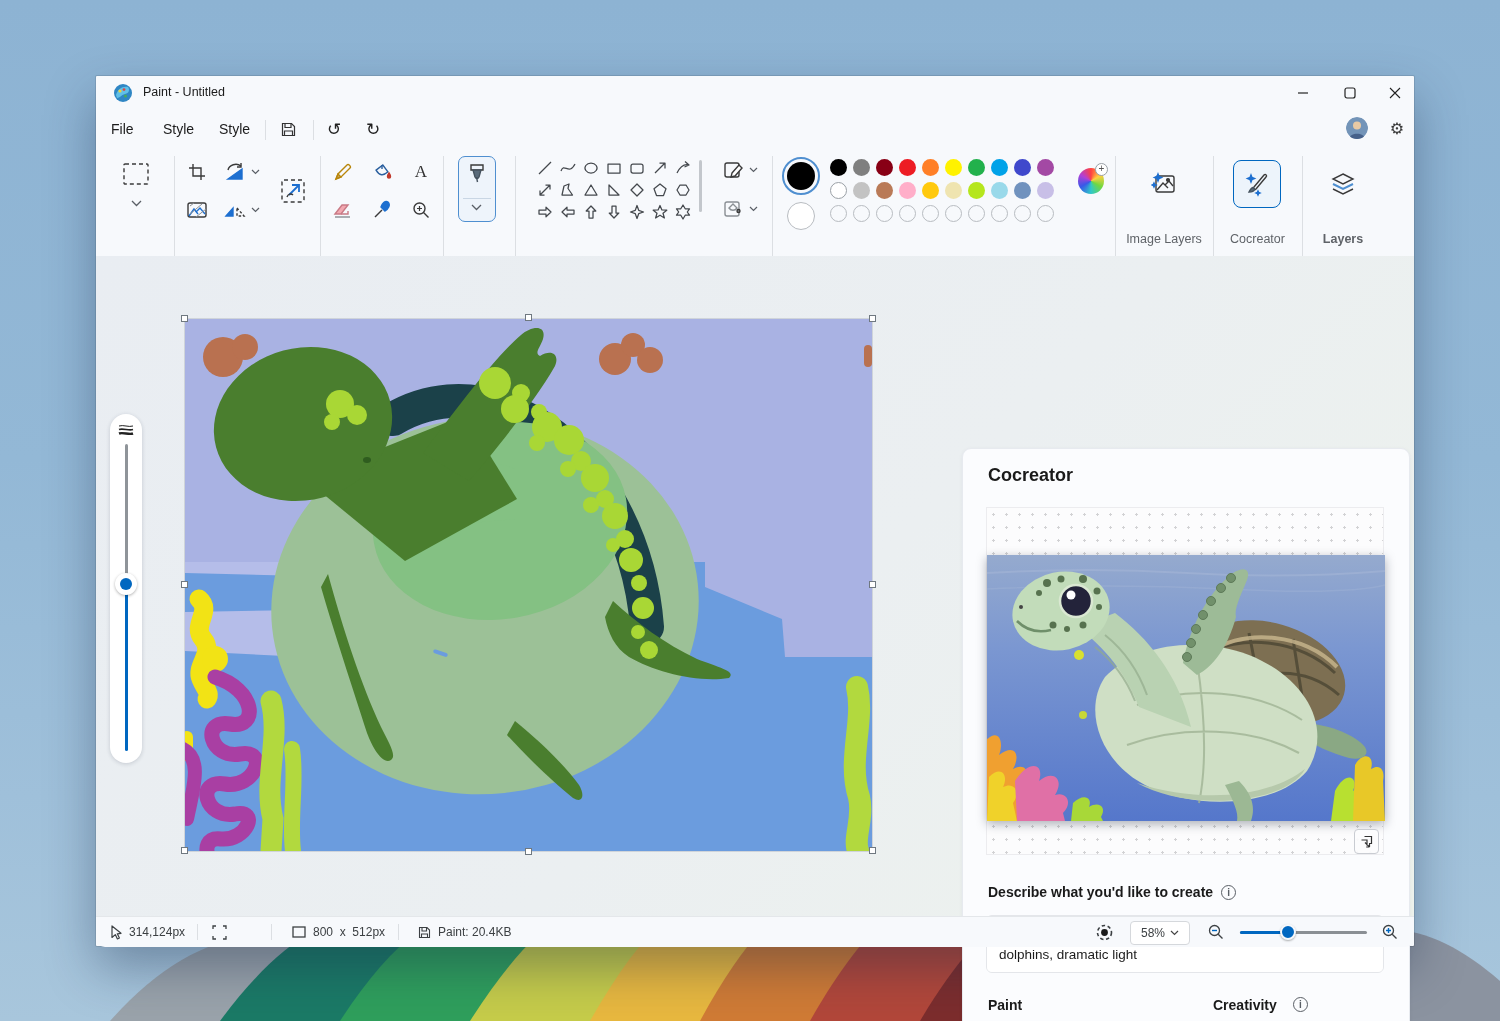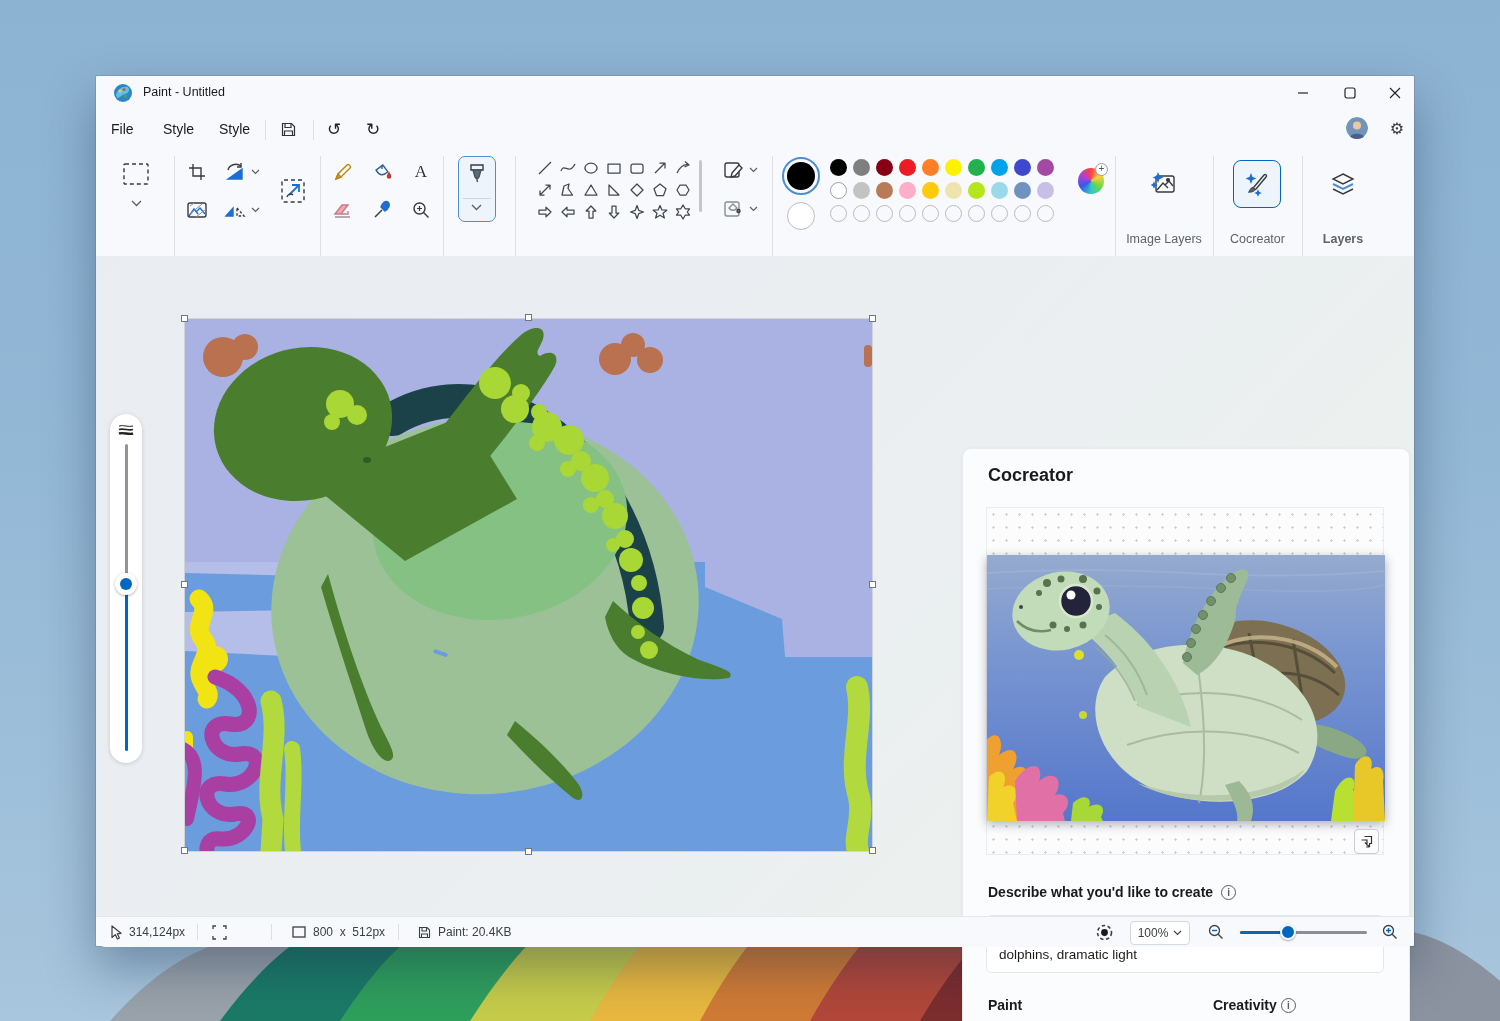--- a/index.html
+++ b/index.html
@@ -638,21 +638,21 @@
         </div>
 
         <div class="abs" style="left:25px;top:435px;font-size:14px;font-weight:bold;color:#1a1a1a;display:flex;align-items:center;gap:8px;">
           <span>Describe what you'd like to create</span>
           <span class="info-ic">i</span>
         </div>
         <textarea id="prompt-box" class="abs" spellcheck="false" style="">a cute turtle, swimming under the ocean, coral reefs, fishes, dolphins, dramatic light</textarea>
 
         <div class="abs" style="left:25px;top:548px;font-size:14px;font-weight:bold;color:#1a1a1a;">Paint</div>
 
-        <div class="abs" style="left:250px;top:548px;font-size:14px;font-weight:bold;color:#1a1a1a;display:flex;align-items:center;gap:4px;">
+        <div class="abs" style="left:250px;top:548px;font-size:14px;font-weight:bold;color:#1a1a1a;display:flex;align-items:flex-start;gap:16px;">
           <span>Creativity</span>
           <span class="info-ic">i</span>
         </div>
 
       </div>
     </div>
 
     <div id="statusbar" class="abs">
       <div class="sb-item" style="left:14px;">
         <svg width="12" height="15" viewBox="0 0 12 15">
@@ -681,21 +681,21 @@
         <span>Paint: 20.4KB</span>
       </div>
 
       <div class="sb-item" style="left:1000px;">
         <svg width="17" height="17" viewBox="0 0 17 17">
           <circle cx="8.5" cy="8.5" r="7" fill="none" stroke="#3c4043" stroke-width="1.6" stroke-dasharray="3.4 2.6"></circle>
           <circle cx="8.5" cy="8.5" r="3.4" fill="#1b1b1b"></circle>
           </svg>
       </div>
       <div class="abs" style="left:1034px;top:4px;width:58px;height:22px;background:#fff;border:1px solid #d5d8dc;border-radius:4px;display:flex;align-items:center;justify-content:center;gap:5px;">
-        <span>100%</span>
+        <span>58%</span>
         <svg width="9" height="6" viewBox="0 0 9 6">
             <path d="M1 1 L4.5 4.5 L8 1" fill="none" stroke="#444" stroke-width="1.2"></path>
           </svg>
       </div>
       <div class="sb-item" style="left:1112px;">
         <svg width="16" height="16" viewBox="0 0 16 16">
             <circle cx="6.5" cy="6.5" r="5" fill="none" stroke="#3c4043" stroke-width="1.3"></circle>
             <path d="M10.2 10.2 L14.5 14.5" stroke="#3c4043" stroke-width="1.3"></path>
             <path d="M4 6.5 H9" stroke="#0067c0" stroke-width="1.4"></path>
           </svg>

